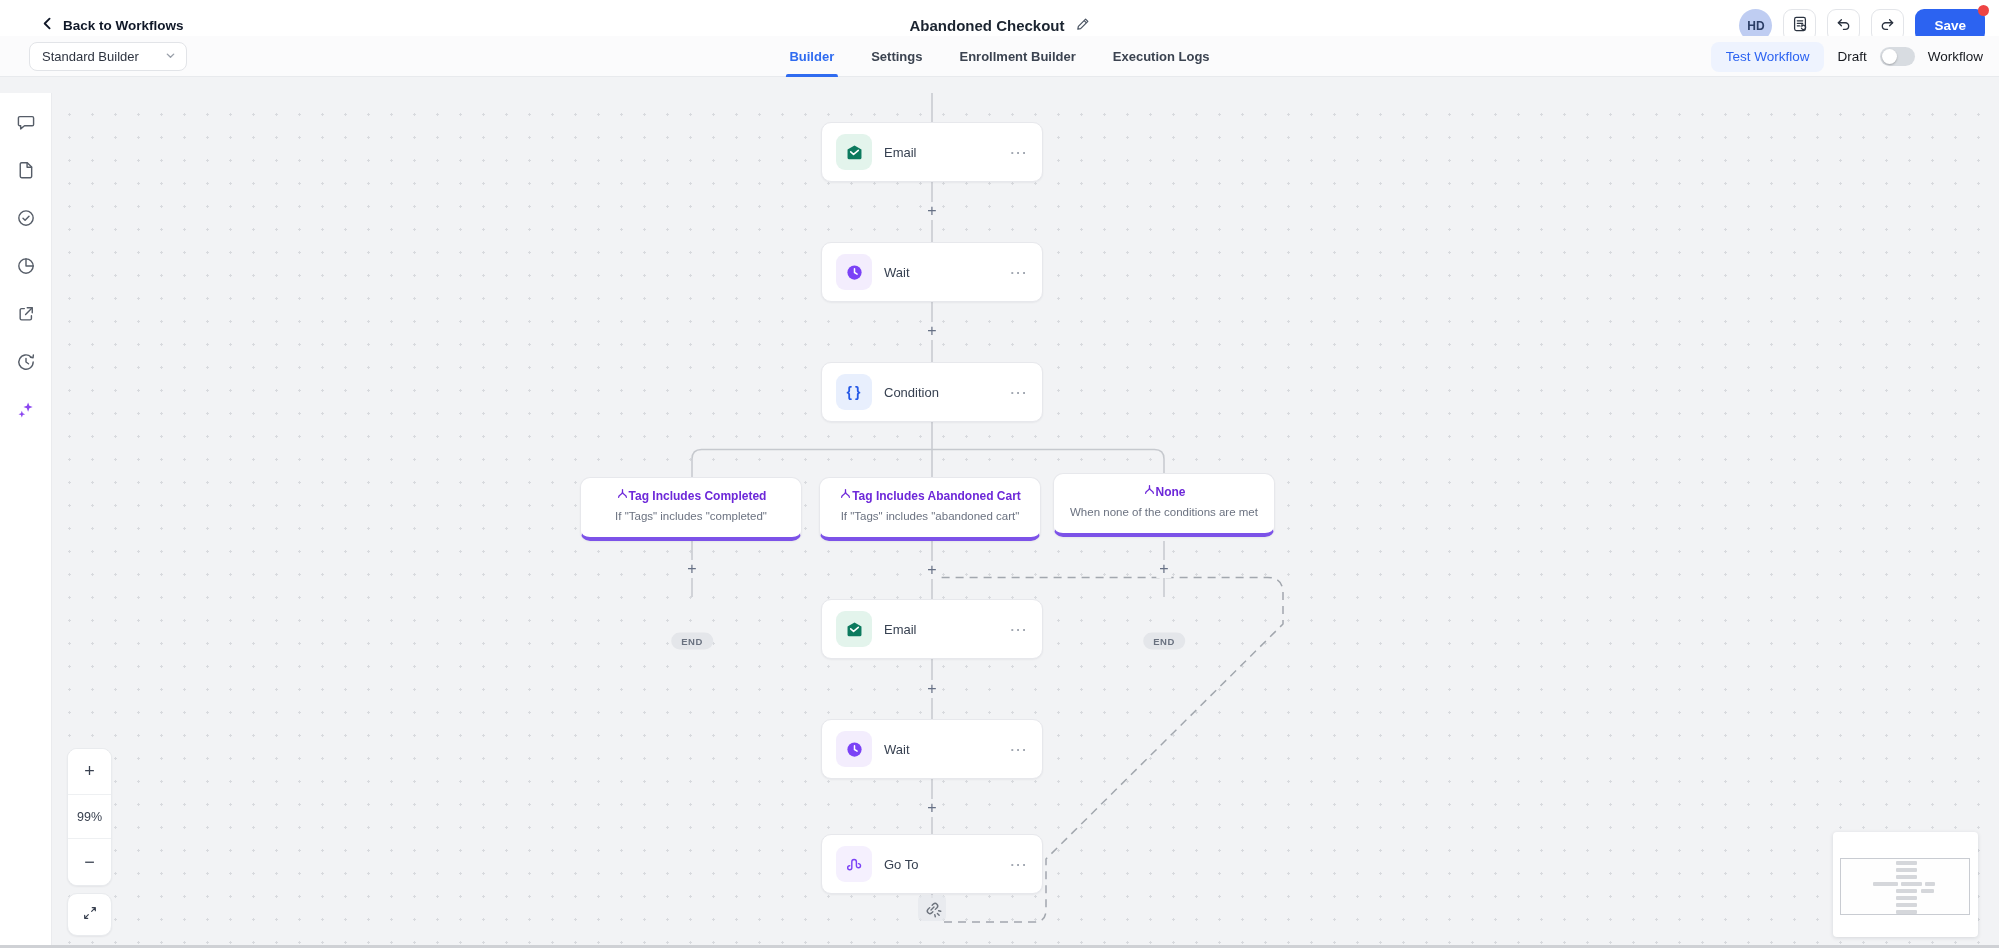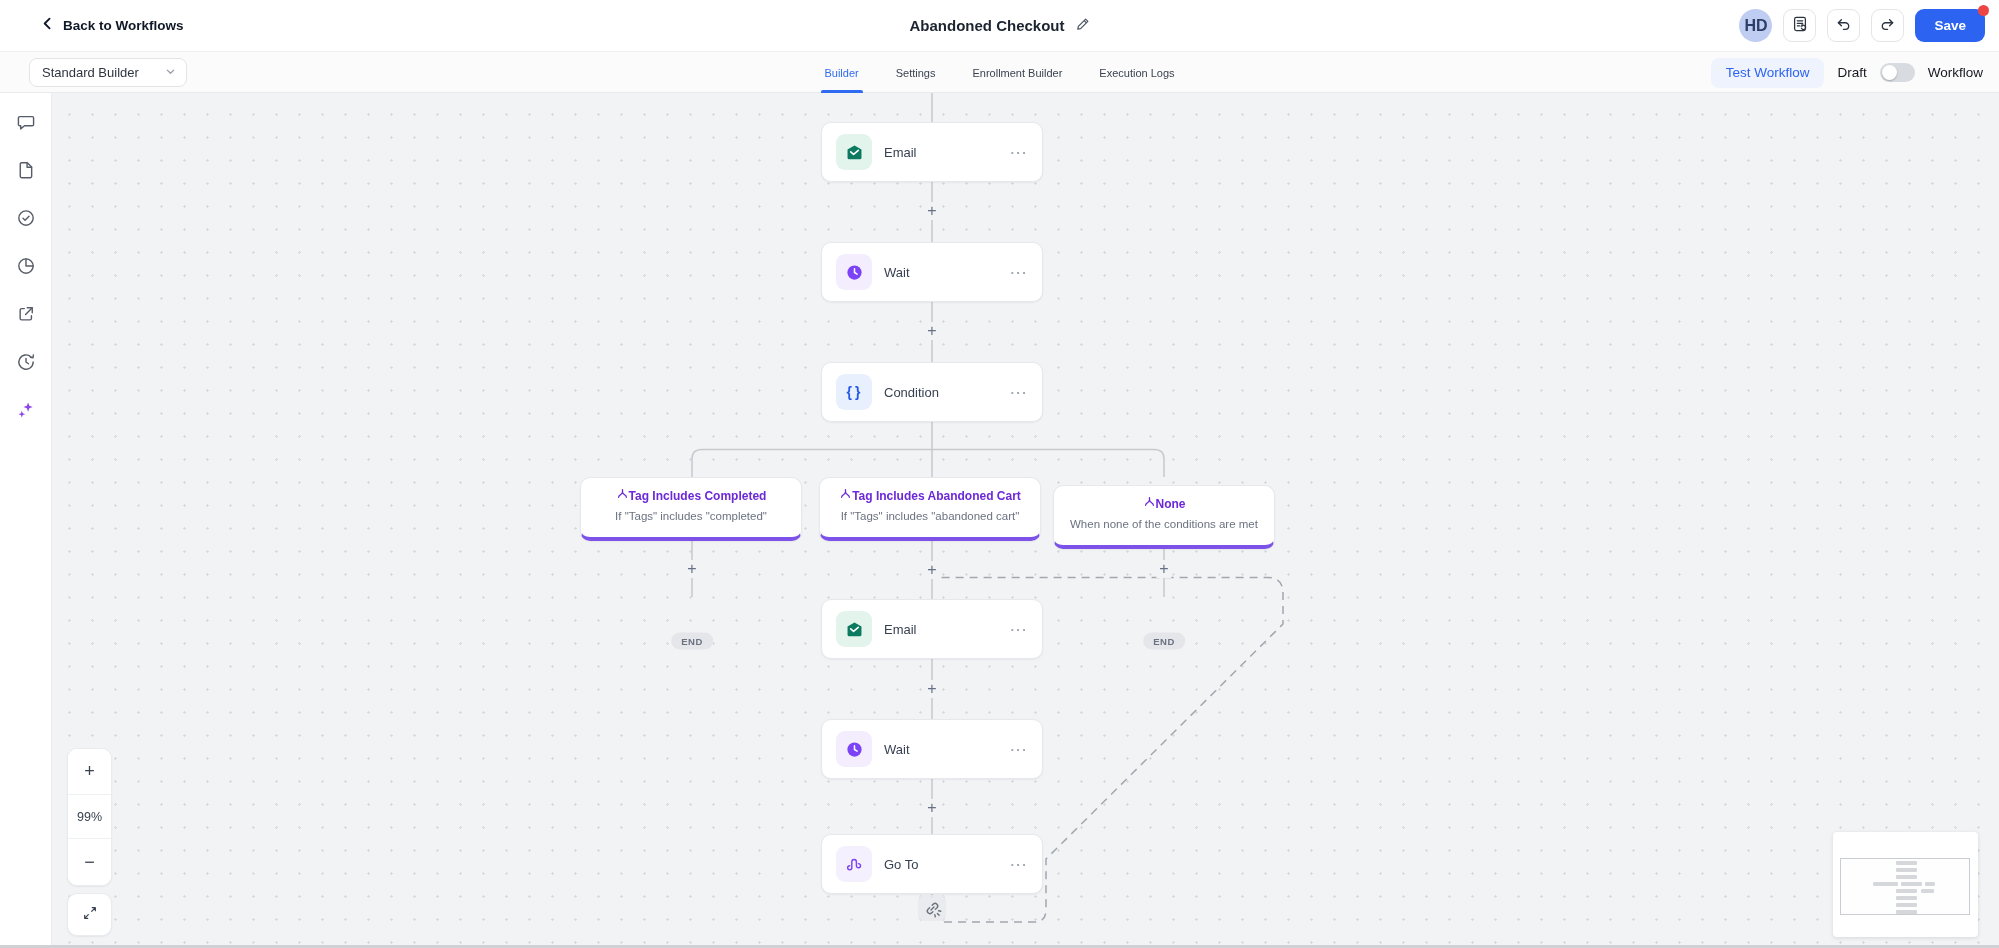--- a/index.html
+++ b/index.html
@@ -10,38 +10,38 @@
   
   .topbar { position:absolute; left:0; top:0; width:100%; height:52px; background:#fff;
             border-bottom:1px solid #eef0f2; display:flex; align-items:center; }
   .topbar-left { position:absolute; left:40px; display:flex; align-items:center; gap:8px; cursor:pointer; }
   .back-label { font-size:13.5px; font-weight:700; color:#101828; }
   .topbar-center { position:absolute; left:50%; transform:translateX(-50%); display:flex; align-items:center; gap:10px; }
   .page-title { font-size:15px; font-weight:600; color:#1b2430; }
   .icon-btn-plain { background:none; border:none; cursor:pointer; display:flex; align-items:center; }
   .topbar-right { position:absolute; right:14px; display:flex; align-items:center; gap:11px; }
   .avatar { width:33px; height:33px; border-radius:50%; background:#bfcdf2; color:#2c3e66;
-            font-size:16px; font-weight:700; display:flex; align-items:center; justify-content:center; }
+            font-size:12px; font-weight:700; display:flex; align-items:center; justify-content:center; }
   .sq-btn { width:33px; height:33px; background:#fff; border:1px solid #e3e5e9; border-radius:9px;
             display:flex; align-items:center; justify-content:center; cursor:pointer; }
   .save-btn { position:relative; height:33px; padding:0 19px; background:#2c63f1; color:#fff;
               font-size:13.5px; font-weight:600; border:none; border-radius:9px; cursor:pointer;
               font-family:"Liberation Sans", sans-serif; }
   .save-dot { position:absolute; right:-4px; top:-4px; width:11px; height:11px; border-radius:50%; background:#ee4444; }
 
   
-  .tabbar { position:absolute; left:0; top:52px; width:100%; height:41px; background:#fbfbfc;
+  .tabbar { position:absolute; left:0; top:36px; width:100%; height:41px; background:#fbfbfc;
             border-bottom:1px solid #e8eaed; }
   .builder-select { position:absolute; left:29px; top:6px; height:29px; min-width:158px; background:#fff;
             border:1px solid #e2e4e8; border-radius:8px; display:flex; align-items:center; gap:26px;
             padding:0 10px 0 12px; cursor:pointer; }
   .builder-select span { font-size:13px; color:#2e3440; }
   .tabs { position:absolute; left:50%; top:0; transform:translateX(-50%); height:41px;
           display:flex; align-items:center; gap:37px; }
-  .tab { position:relative; height:41px; display:flex; align-items:center; font-size:11px; font-weight:400;
+  .tab { position:relative; height:41px; display:flex; align-items:center; font-size:13px; font-weight:700;
          color:#3b4350; cursor:pointer; }
   .tab.active { color:#2f6bf0; }
   .tab.active::after { content:""; position:absolute; left:-4px; right:-4px; bottom:0; height:3px;
          background:#2f6bf0; border-radius:2px 2px 0 0; }
   .tabbar-right { position:absolute; right:16px; top:0; height:41px; display:flex; align-items:center; gap:13px; }
   .test-workflow { height:30px; padding:0 15px; background:#eef3fe; border:none; border-radius:8px;
          color:#2c63f1; font-size:13.5px; font-weight:500; cursor:pointer; font-family:"Liberation Sans", sans-serif; }
   .state-label { font-size:13.5px; font-weight:500; color:#16191f; }
   .toggle { width:35px; height:19px; background:#d8dce1; border-radius:10px; position:relative; cursor:pointer; }
   .toggle-knob { position:absolute; left:2px; top:2px; width:15px; height:15px; background:#fff; border-radius:50%;
@@ -336,21 +336,21 @@
               <path d="M8 2 v3.2"></path>
               <path d="M8 5.2 c0 3 -4.8 2.6 -4.8 6.3"></path>
               <path d="M8 5.2 c0 3 4.8 2.6 4.8 6.3"></path>
             </svg>
         </span>
         <span class="branch-title">Tag Includes Abandoned Cart</span>
       </div>
       <div class="branch-sub">If "Tags" includes "abandoned cart"</div>
     </div>
 
-    <div class="branch-card" style="left:1001px; top:392px;">
+    <div class="branch-card" style="left:1001px; top:380px;">
       <div class="branch-title-row">
         <span>
           <svg width="13" height="13" viewBox="0 0 16 16" fill="none" stroke="#6d28d9" stroke-width="1.6" stroke-linecap="round">
               <path d="M8 2 v3.2"></path>
               <path d="M8 5.2 c0 3 -4.8 2.6 -4.8 6.3"></path>
               <path d="M8 5.2 c0 3 4.8 2.6 4.8 6.3"></path>
             </svg>
         </span>
         <span class="branch-title">None</span>
       </div>

